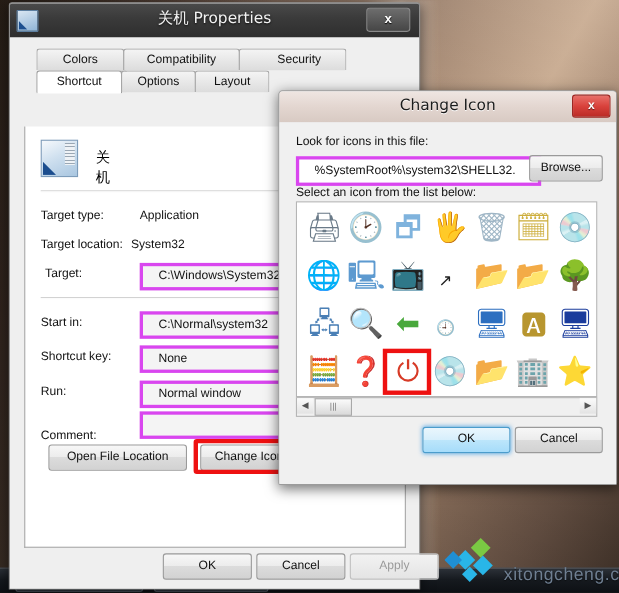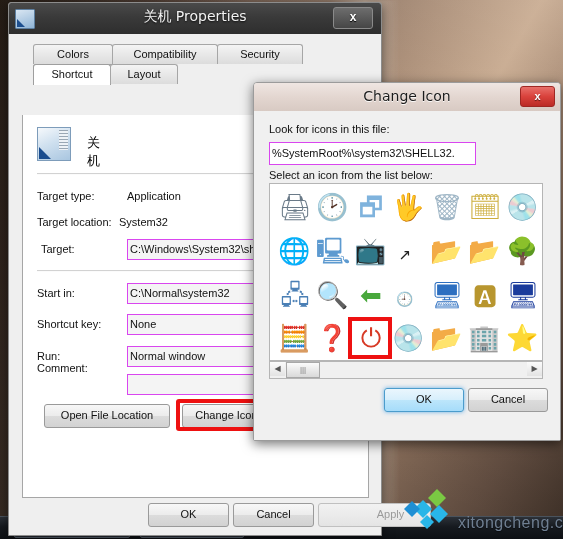--- a/index.html
+++ b/index.html
@@ -113,29 +113,29 @@
   .shortcut-head .sname{
     position:absolute;left:50px;top:7px;font-size:13px;
     font-family:"DejaVu Sans",sans-serif;
   }
   hr.sep{position:absolute;left:14px;width:316px;height:0;border:none;
     border-top:1px solid #d2d2d2;border-bottom:1px solid #fbfbfb;margin:0;}
   .field-label{position:absolute;font-size:11px;color:#111;white-space:nowrap;}
   .field-static{position:absolute;font-size:11px;color:#111;white-space:nowrap;}
   .field-input{
     position:absolute;height:19px;line-height:18px;
-    background:#f4f4f4;border:1px solid #d946ef;
-    font-size:11px;color:#111;padding-left:2px;white-space:nowrap;overflow:hidden;
+    background:#f4f4f4;border:3px solid #d946ef;
+    font-size:11px;color:#111;padding-left:14px;white-space:nowrap;overflow:hidden;
   }
   .btn{
     position:absolute;height:22px;line-height:21px;text-align:center;
     background:linear-gradient(180deg,#f7f7f7 0%,#ececec 48%,#dcdcdc 49%,#d2d2d2 100%);
     border:1px solid #9a9a9a;border-radius:3px;font-size:11px;color:#111;
   }
-  .btn.disabled{color:#9a9a9a;background:linear-gradient(180deg,#f2f2f2,#e4e4e4);border-color:#c0c0c0;padding-left:32px;}
+  .btn.disabled{color:#9a9a9a;background:linear-gradient(180deg,#f2f2f2,#e4e4e4);border-color:#c0c0c0;}
   .btn.default{
     background:linear-gradient(180deg,#eaf6fd 0%,#d7effc 48%,#bde6fb 49%,#a6dcfa 100%);
     border-color:#4b9ccc;box-shadow:0 0 4px rgba(90,170,230,.9);
   }
   .redbox{position:absolute;border:4px solid #ee1111;border-radius:3px;box-sizing:border-box;}
   
   #chicon{left:253px;top:82px;width:306px;height:357px;
     background:#f0f0f0;border:1px solid #9b9b9b;border-radius:4px 4px 2px 2px;}
   #chicon .titlebar{
     height:28px;border-radius:3px 3px 0 0;position:relative;
@@ -203,26 +203,27 @@
     <div class="wicon"></div>
     <div class="ttl">关机 Properties</div>
     <div class="closebtn">x</div>
   </div>
 
   <div class="body">
 
     <div class="tabrow" style="top:10px;width:345px;">
       <div class="tab" style="width:78px;">Colors</div>
       <div class="tab" style="width:104px;">Compatibility</div>
-      <div class="tab" style="width:84px;">Security</div>
+      <div class="tab" style="width:84px;padding-left:12px;">Security</div>
       <div class="tab" style="width:81px;">Details</div>
     </div>
 
     <div class="tabrow" style="top:30px;width:345px;">
       <div class="tab active" style="width:76px;">Shortcut</div>
+      <div class="tab" style="width:66px;">Options</div>
       <div class="tab" style="width:66px;">Layout</div>
     </div>
 
     <div class="tabpage">
 
       <div class="shortcut-head">
         <div class="sicon"></div>
         <div class="sname">关机</div>
       </div>
 
@@ -241,21 +242,21 @@
 
       <div class="field-label" style="left:14px;top:172px;">Start in:</div>
       <div class="field-input" style="left:104px;top:168px;width:226px;">C:\Normal\system32</div>
 
       <div class="field-label" style="left:14px;top:203px;">Shortcut key:</div>
       <div class="field-input" style="left:104px;top:199px;width:226px;">None</div>
 
       <div class="field-label" style="left:14px;top:235px;">Run:</div>
       <div class="field-input" style="left:104px;top:231px;width:226px;">Normal window</div>
 
-      <div class="field-label" style="left:14px;top:247px;">Comment:</div>
+      <div class="field-label" style="left:14px;top:275px;">Comment:</div>
       <div class="field-input" style="left:104px;top:259px;width:226px;"></div>
 
       <div class="btn" style="left:21px;top:289px;width:124px;">Open File Location</div>
       <div class="btn" style="left:159px;top:289px;width:96px;">Change Icon...</div>
       <div class="redbox" style="left:153px;top:284px;width:108px;height:32px;"></div>
     </div>
 
     <div class="btn" style="left:139px;top:469px;width:79px;">OK</div>
     <div class="btn" style="left:224px;top:469px;width:79px;">Cancel</div>
     <div class="btn disabled" style="left:309px;top:469px;width:79px;">Apply</div>
@@ -267,20 +268,21 @@
     <div class="ttl">Change Icon</div>
     <div class="closebtn">x</div>
   </div>
 
   <div class="body">
 
     <div class="field-label" style="left:15px;top:12px;">Look for icons in this file:</div>
 
     <div class="field-input" style="left:15px;top:31px;width:203px;height:21px;line-height:20px;background:#fff;">%SystemRoot%\system32\SHELL32.</div>
 
+    <div class="btn" style="left:227px;top:30px;width:65px;">Browse...</div>
 
     <div class="field-label" style="left:15px;top:58px;">Select an icon from the list below:</div>
 
     <div class="iconlist">
 
       <div class="iconrow" style="top:2px;">
         <div class="iconcell" style="left:4px;">
             <div class="gl" style="color:#6a7a88;">🖨</div>
           </div>
         <div class="iconcell" style="left:42px;">

